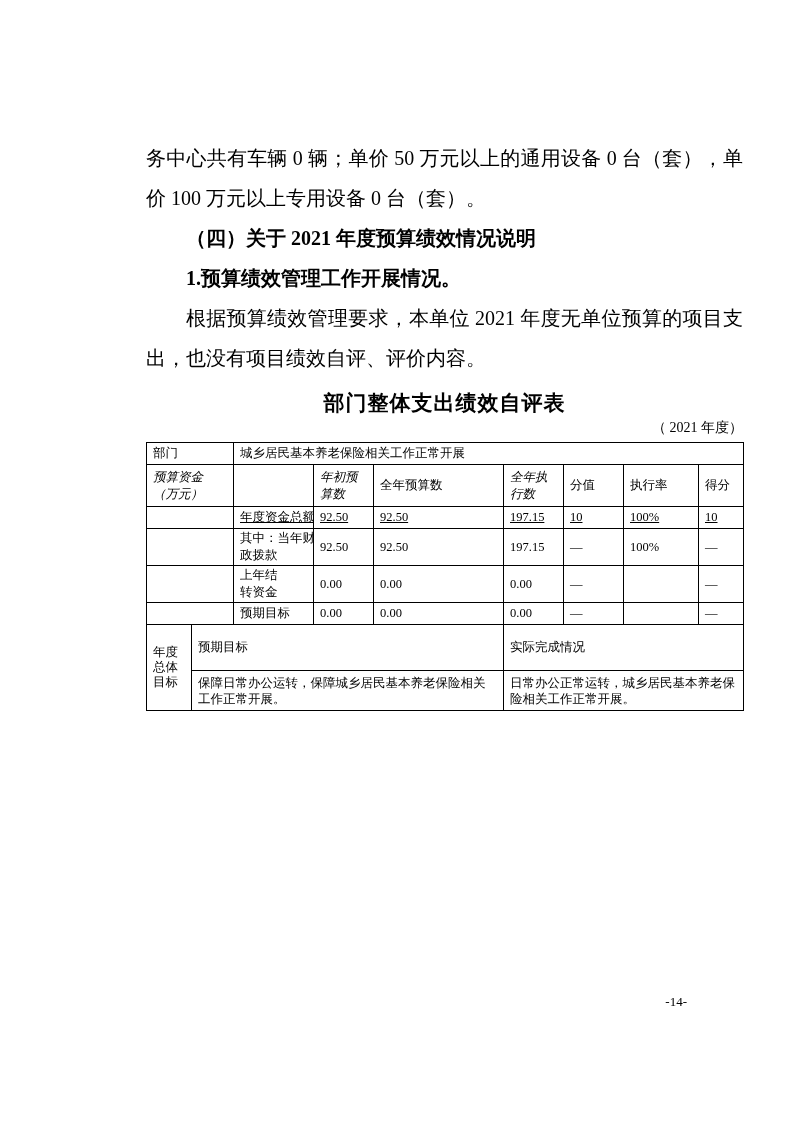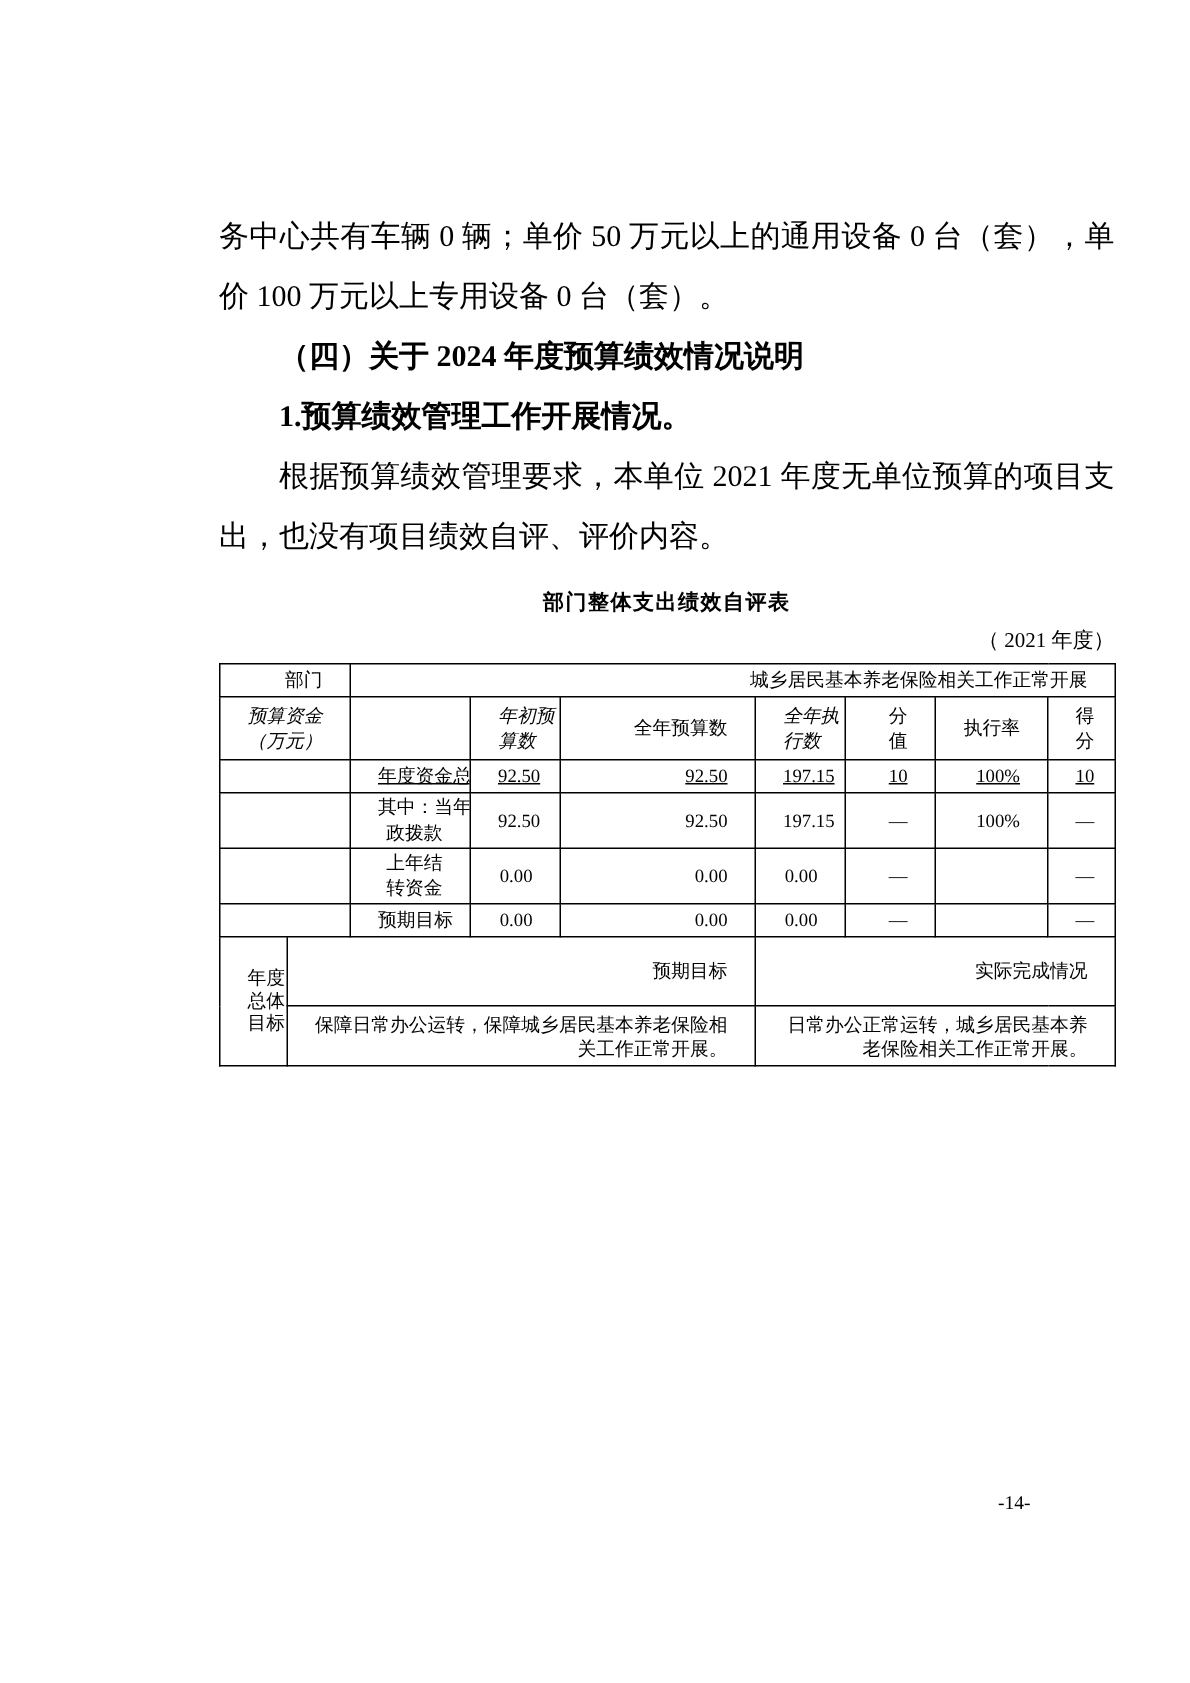--- a/index.html
+++ b/index.html
@@ -22,43 +22,43 @@
   .no-indent{text-indent:0;}
   .heading{
     margin:0;
     font-size:20px;
     line-height:40px;
     font-weight:bold;
     text-indent:2em;
   }
   .table-title{
     margin:10px 0 0 0;
-    font-size:14px;
+    font-size:21px;
     font-weight:bold;
     text-align:center;
     line-height:30px;
     letter-spacing:1px;
   }
   .table-subtitle{
     font-size:14px;
     text-align:right;
     line-height:20px;
   }
   table.perf{
     border-collapse:collapse;
     table-layout:fixed;
     width:597px;
     margin-top:4px;
     border:1px solid #000;
   }
   table.perf td{
     border:1px solid #000;
     font-size:12.5px;
-    padding:1px 18px;
-    text-align:right;
+    padding:1px 6px;
+    text-align:left;
     vertical-align:middle;
     overflow:hidden;
   }
   tr.r-dept{height:22px;}
   tr.r-head{height:42px;}
   tr.r-d1{height:22px;text-decoration:underline;}
   tr.r-d2{height:32px;}
   tr.r-d3{height:32px;}
   tr.r-d4{height:22px;}
   tr.r-goal-head{height:46px;}
@@ -85,21 +85,21 @@
     font-size:13px;
   }
 </style>
 </head>
 <body>
 
 <div class="page">
   <div class="content">
 
     <p class="body-text no-indent">务中心共有车辆 0 辆；单价 50 万元以上的通用设备 0 台（套），单价 100 万元以上专用设备 0 台（套）。</p>
-    <p class="heading">（四）关于 2024 年度预算绩效情况说明</p>
+    <p class="heading">（四）关于 2021 年度预算绩效情况说明</p>
     <p class="heading">1.预算绩效管理工作开展情况。</p>
     <p class="body-text">根据预算绩效管理要求，本单位 2021 年度无单位预算的项目支出，也没有项目绩效自评、评价内容。</p>
 
     <div class="table-title">部门整体支出绩效自评表</div>
     <div class="table-subtitle">（ 2021 年度）</div>
 
     <table class="perf">
       <colgroup>
         <col style="width:45px">
           <col style="width:42px">

